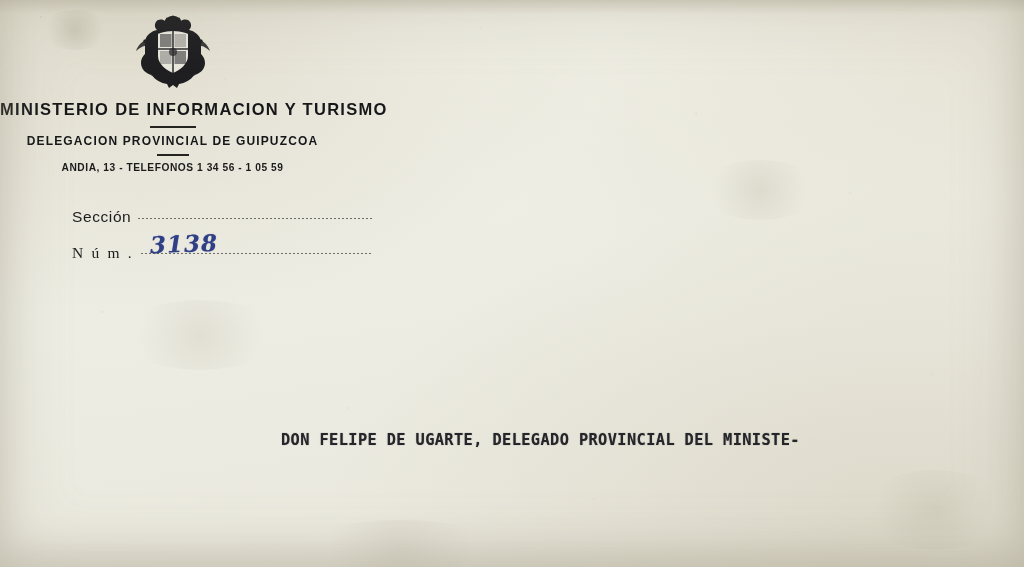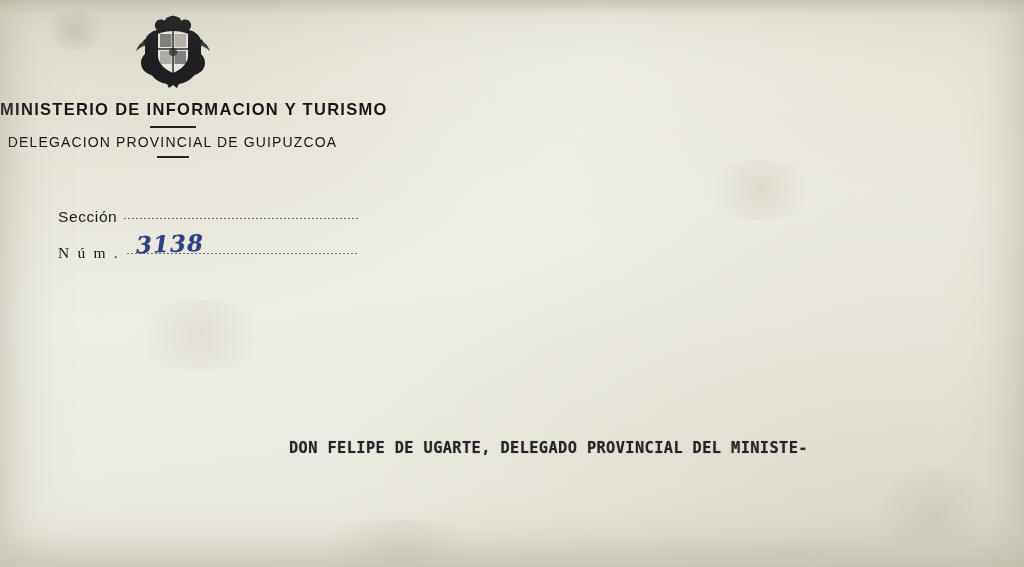--- a/index.html
+++ b/index.html
@@ -85,44 +85,44 @@
     white-space: nowrap;
     font-family: "Liberation Sans", sans-serif;
   }
   .rule-short {
     width: 46px;
     height: 2px;
     background: #23231f;
     margin: 7px auto 6px auto;
   }
   .delegation-line {
-    font-size: 14px;
+    font-size: 12px;
     letter-spacing: 1.15px;
-    font-weight: 400;
+    font-weight: 700;
     color: #17171a;
     white-space: nowrap;
   }
   .rule-shorter {
     width: 32px;
     height: 1.6px;
     background: #23231f;
     margin: 6px auto 6px auto;
   }
   .address-line {
     font-size: 10.2px;
     letter-spacing: .55px;
     font-weight: 700;
     color: #1b1b1b;
     white-space: nowrap;
   }
 
   
   .fields {
     position: absolute;
-    left: 58px;
+    left: 72px;
     top: 208px;
     width: 300px;
   }
   .field-row {
     display: flex;
     align-items: baseline;
     height: 30px;
   }
   .field-label {
     font-size: 15.5px;
@@ -181,21 +181,21 @@
     width: 712px;
     font-family: "DejaVu Sans Mono", monospace;
     font-size: 15.3px;
     line-height: 20.5px;
     letter-spacing: .4px;
     color: #26262a;
     font-weight: 700;
     white-space: pre;
     text-shadow: 0 0 1.1px rgba(40,40,48,.55);
   }
-  .typed-body .para { margin: 8px; }
+  .typed-body .para { margin: 0; }
   .typed-body .line { display: block; }
 
   
   .smudge {
     position: absolute;
     pointer-events: none;
     border-radius: 50%;
     background: radial-gradient(circle, rgba(150,142,120,.28) 0%, rgba(150,142,120,0) 70%);
   }
 </style>
@@ -251,20 +251,21 @@
         <g fill="#1f1f22">
           <path d="M20 62 c8 5 38 5 46 0 c-4 7 -42 7 -46 0 z"></path>
         </g>
       </svg>
     </div>
 
     <div class="ministry-line">MINISTERIO  DE  INFORMACION  Y  TURISMO</div>
     <div class="rule-short"></div>
     <div class="delegation-line">DELEGACION  PROVINCIAL  DE  GUIPUZCOA</div>
     <div class="rule-shorter"></div>
+    <div class="address-line">ANDIA, 13 - TELEFONOS 1 34 56 - 1 05 59</div>
   </div>
 
   <div class="fields">
 
     <div class="field-row">
       <span class="field-label">Sección</span>
       <span class="dots"></span>
     </div>
 
     <div class="field-row">

